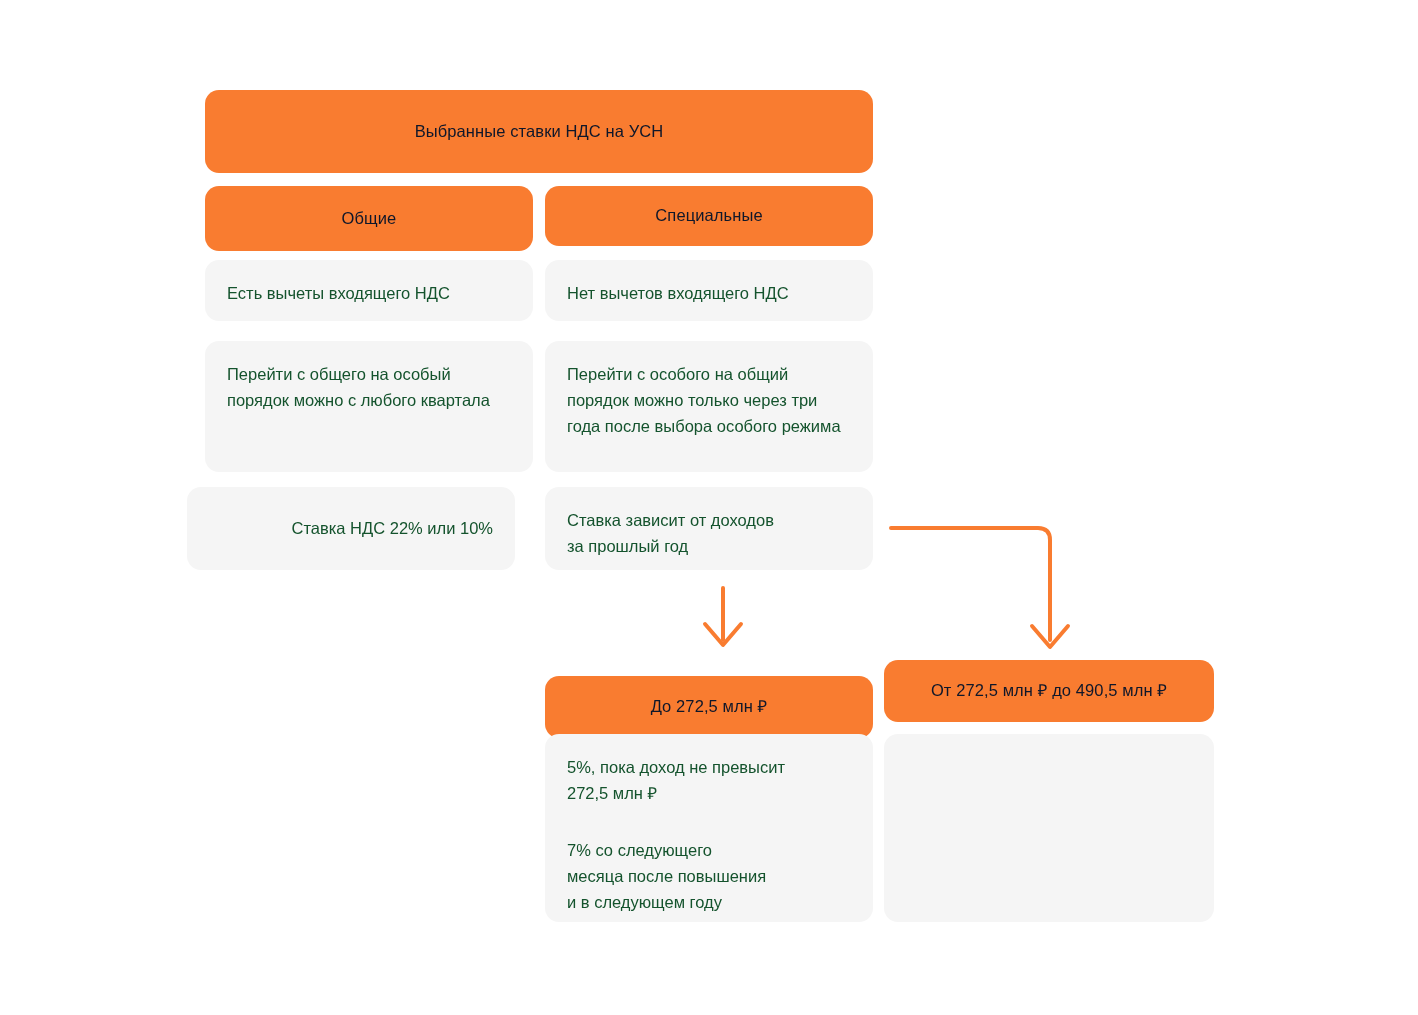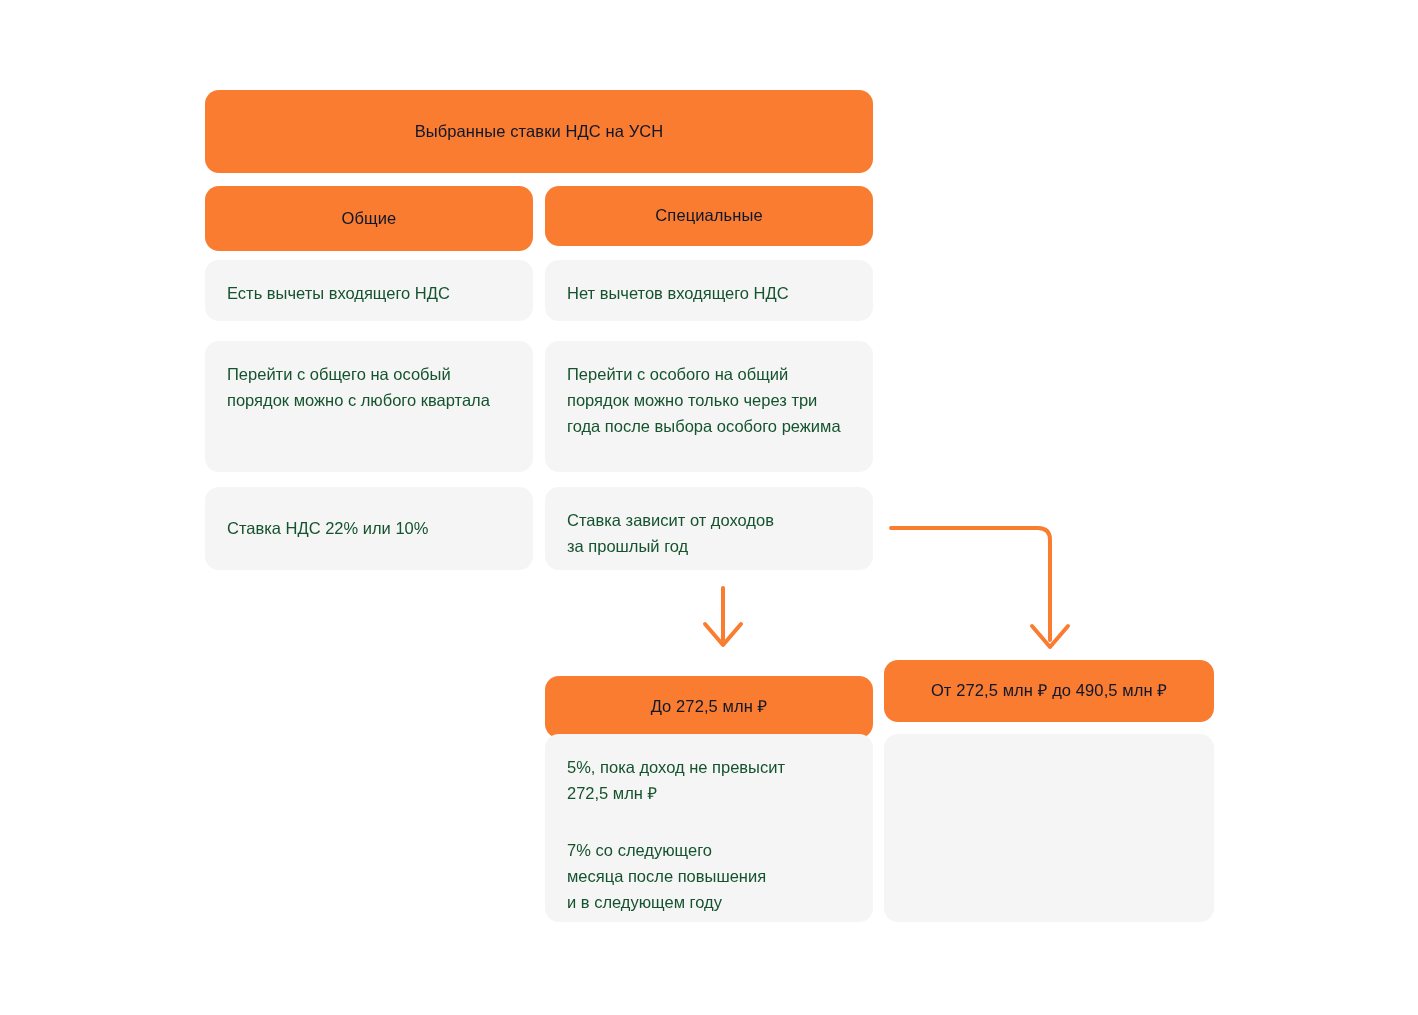--- a/index.html
+++ b/index.html
@@ -95,21 +95,21 @@
   </div>
 
   <div class="box cell" style="left:205px; top:260px; width:328px; height:61px;">
     <p>Есть вычеты входящего НДС</p>
   </div>
 
   <div class="box cell" style="left:205px; top:341px; width:328px; height:131px;">
     <p>Перейти с общего на особый порядок можно с любого квартала</p>
   </div>
 
-  <div class="box cell" style="left:205px; top:487px; width:328px; height:83px; justify-content:center;">
+  <div class="box cell" style="left:187px; top:487px; width:328px; height:83px; justify-content:center;text-align:right;">
     <p>Ставка НДС 22% или 10%</p>
   </div>
 
   <div class="box cell" style="left:545px; top:260px; width:328px; height:61px;">
     <p>Нет вычетов входящего НДС</p>
   </div>
 
   <div class="box cell" style="left:545px; top:341px; width:328px; height:131px;">
     <p>Перейти с особого на общий порядок можно только через три года после выбора особого режима</p>
   </div>

